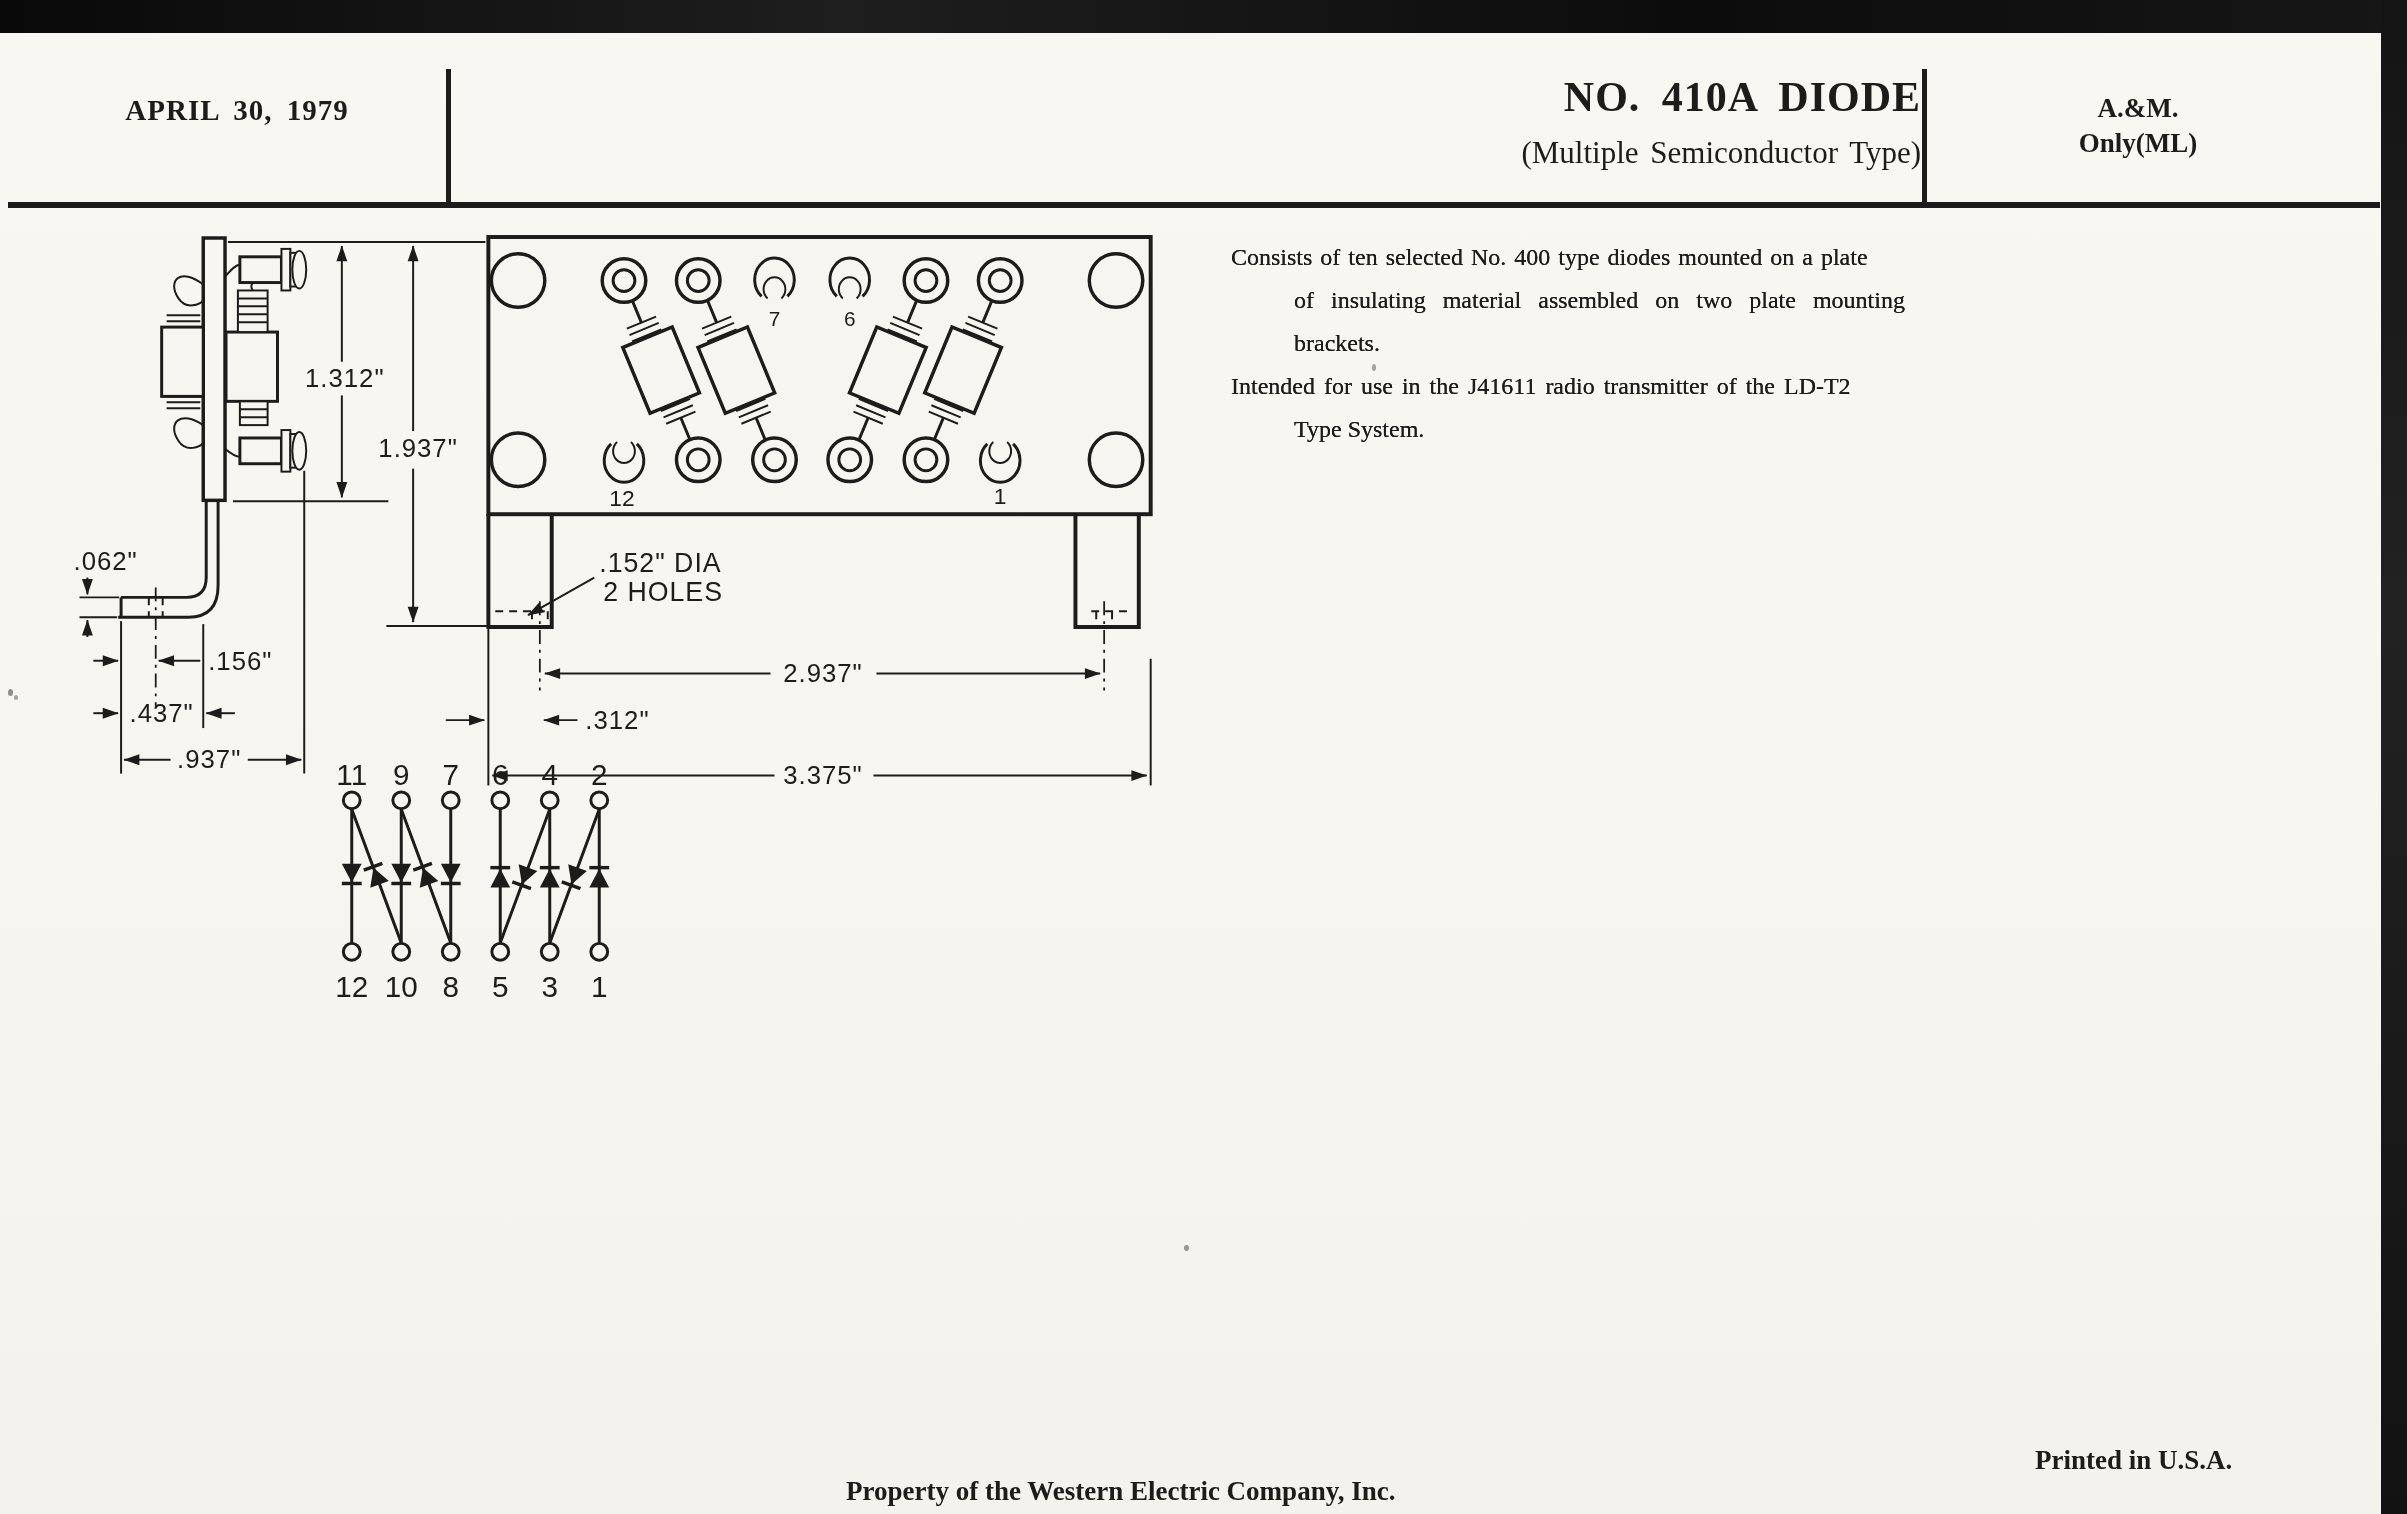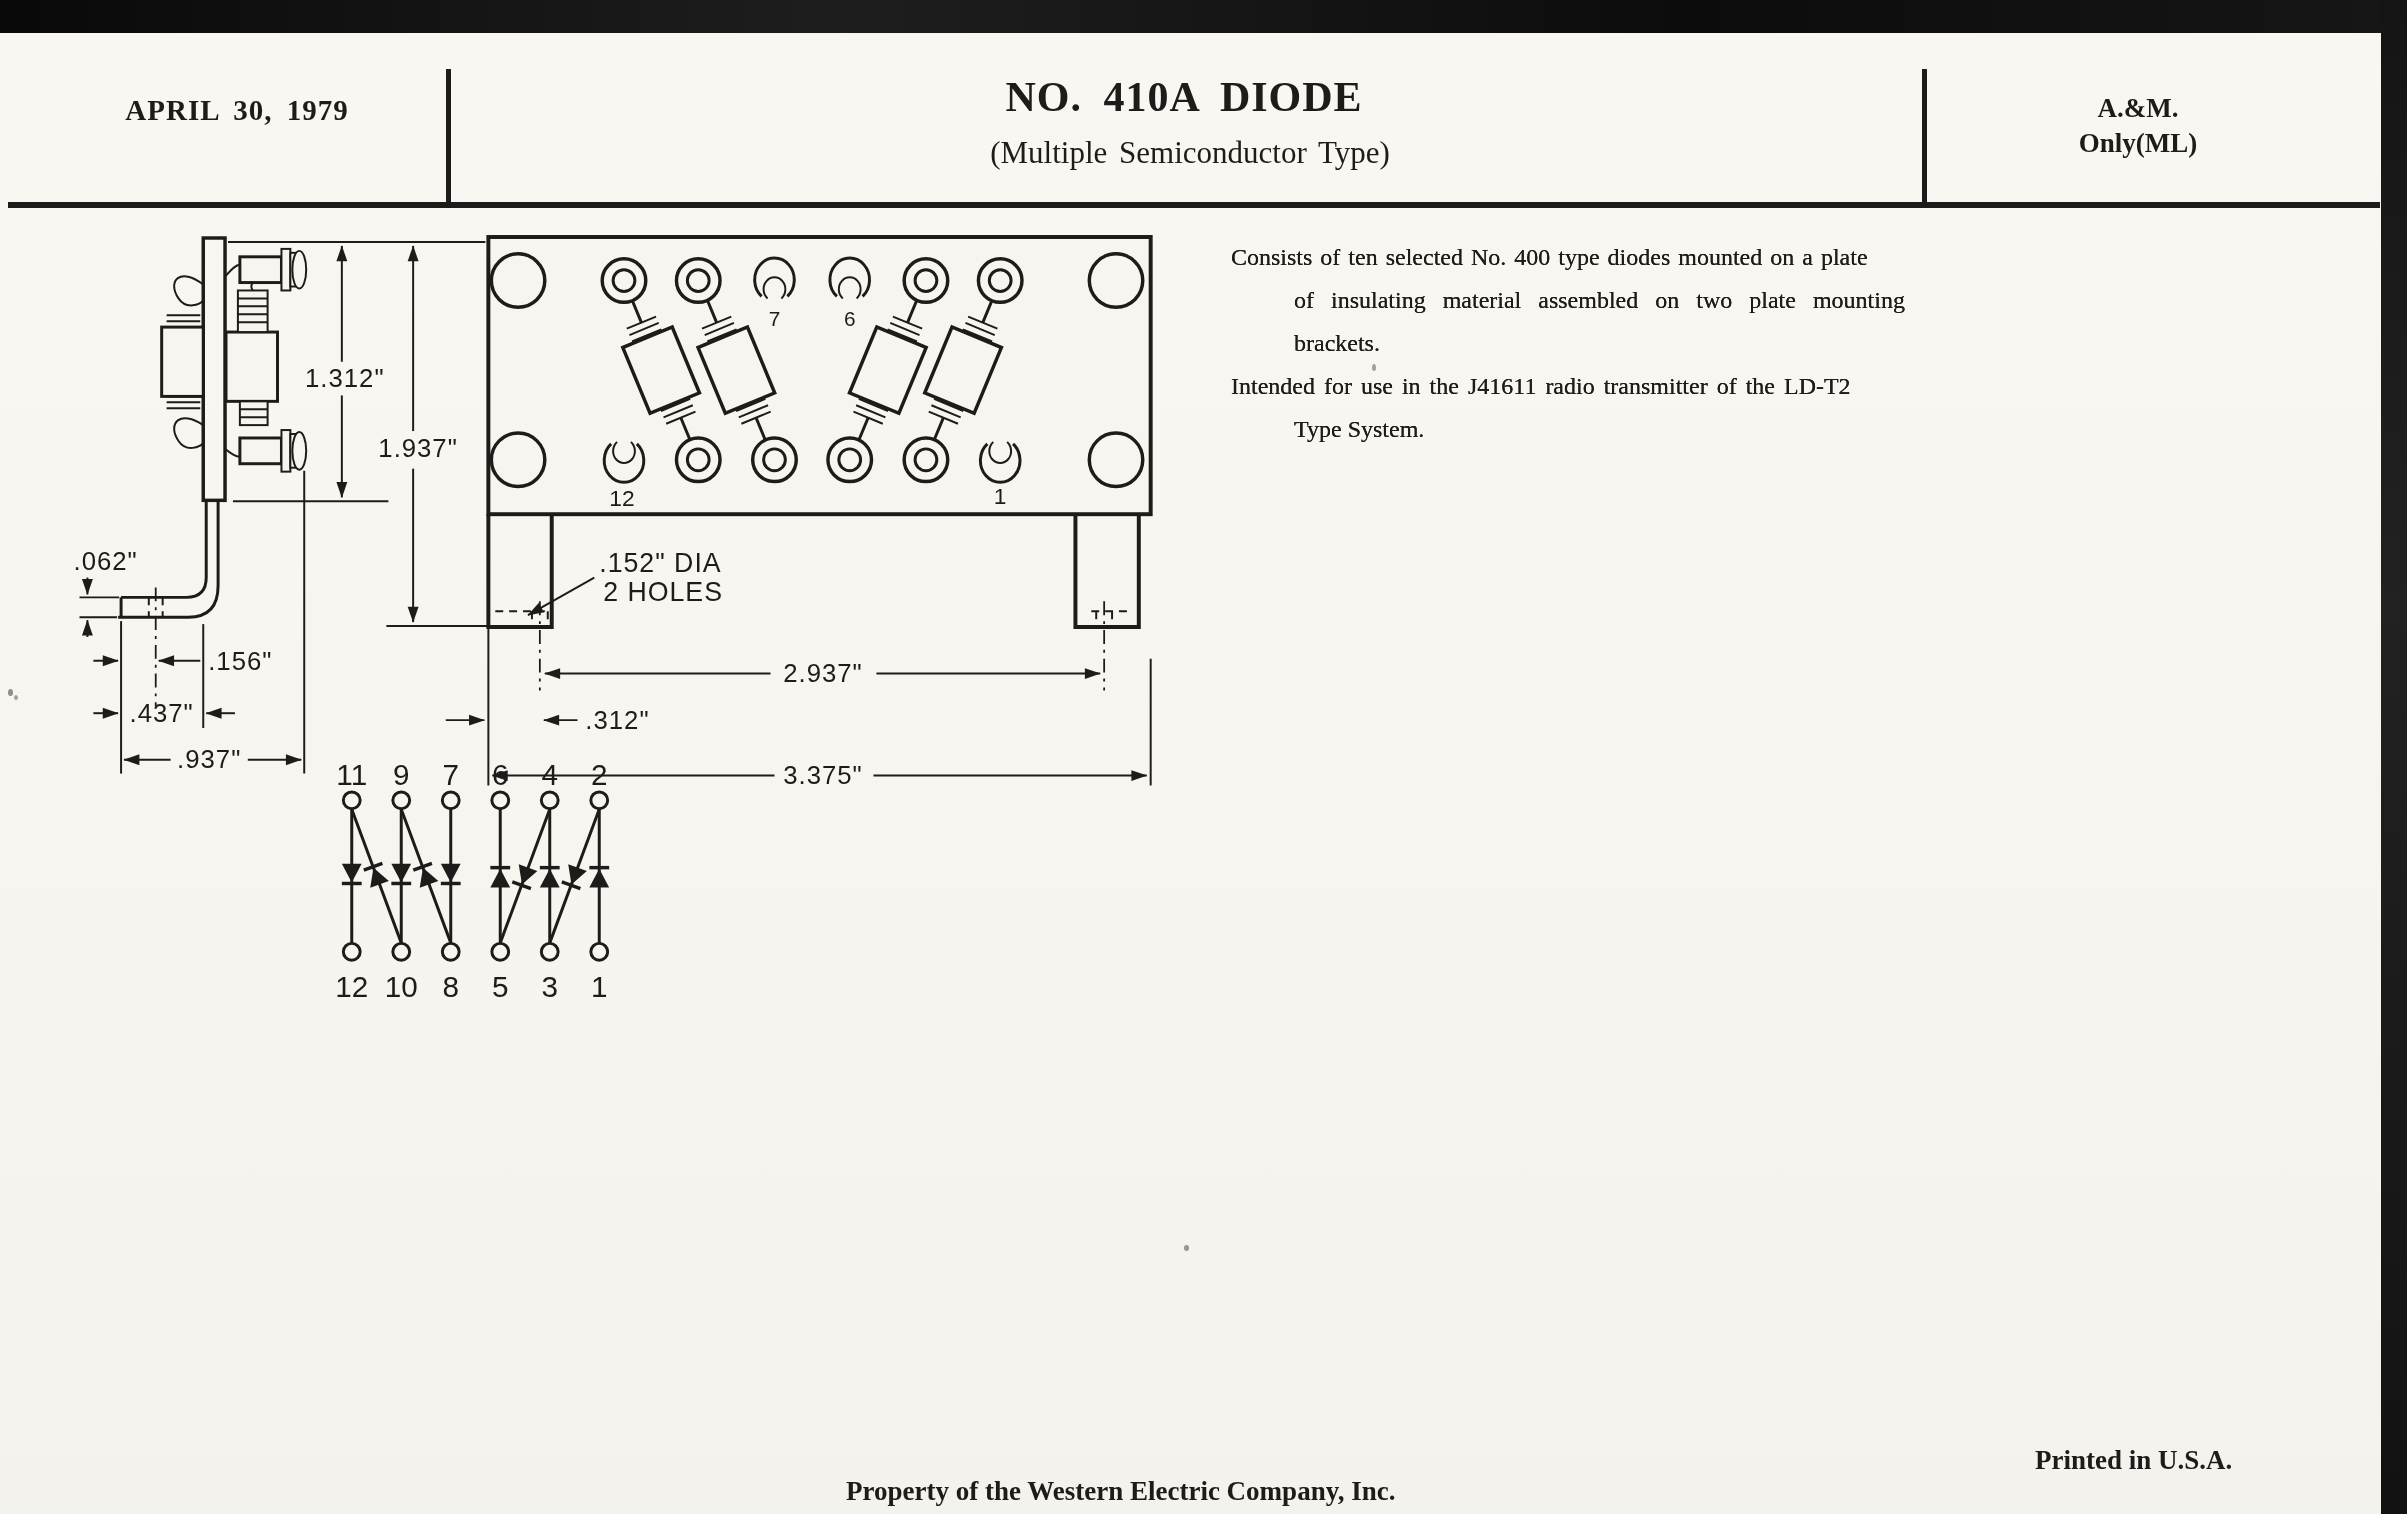--- a/index.html
+++ b/index.html
@@ -9,21 +9,21 @@
   .scan-bar-top{position:absolute;left:0;top:0;width:2408px;height:33px;
         background:linear-gradient(90deg,#090909,#1f1e1e 35%,#0c0c0c 70%,#161616);}
   .scan-bar-right{position:absolute;right:0;top:0;width:27px;height:1515px;
         background:linear-gradient(180deg,#141414,#232222 40%,#121212);}
   .rule-h{position:absolute;left:8px;top:202px;width:2372px;height:6px;background:#1d1c1a;}
   .rule-v{position:absolute;top:69px;width:5px;height:134px;background:#1d1c1a;}
   .v1{left:446px;} .v2{left:1922px;}
 
   .date{position:absolute;left:59px;top:94px;width:356px;text-align:center;
         font-size:29px;font-weight:bold;letter-spacing:1px;word-spacing:6px;}
-  .title-wrap{position:absolute;left:447px;top:73px;width:1474px;text-align:center;}
+  .title-wrap{position:absolute;left:447px;top:73px;width:1474px;text-align:right;}
   .title{font-size:42px;font-weight:bold;letter-spacing:1px;word-spacing:10px;}
   .subtitle{font-size:31px;margin-top:14px;word-spacing:4px;padding-left:12px;}
   .class-wrap{position:absolute;left:1938px;top:91px;width:400px;text-align:center;
         font-size:27px;font-weight:bold;line-height:35px;}
 
   .desc{position:absolute;left:1231px;top:236px;width:1099px;font-size:24px;line-height:43px;
         text-shadow:0 0 0.4px currentColor;}
   .desc .cont{padding-left:63px;}
   .ws1{word-spacing:2px;} .ws2{word-spacing:11px;} .ws3{word-spacing:3px;}
   .para2{}

